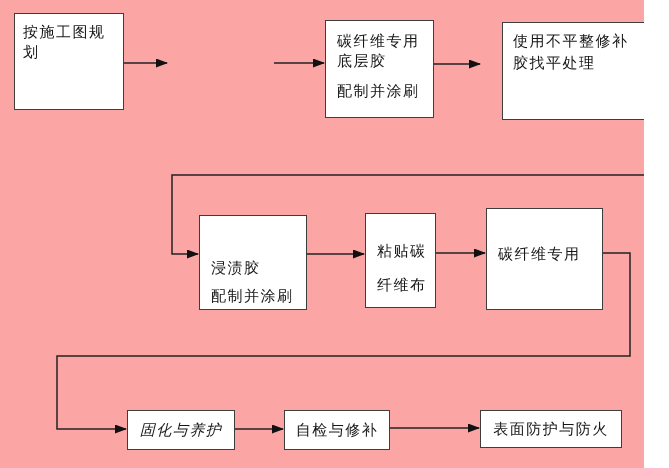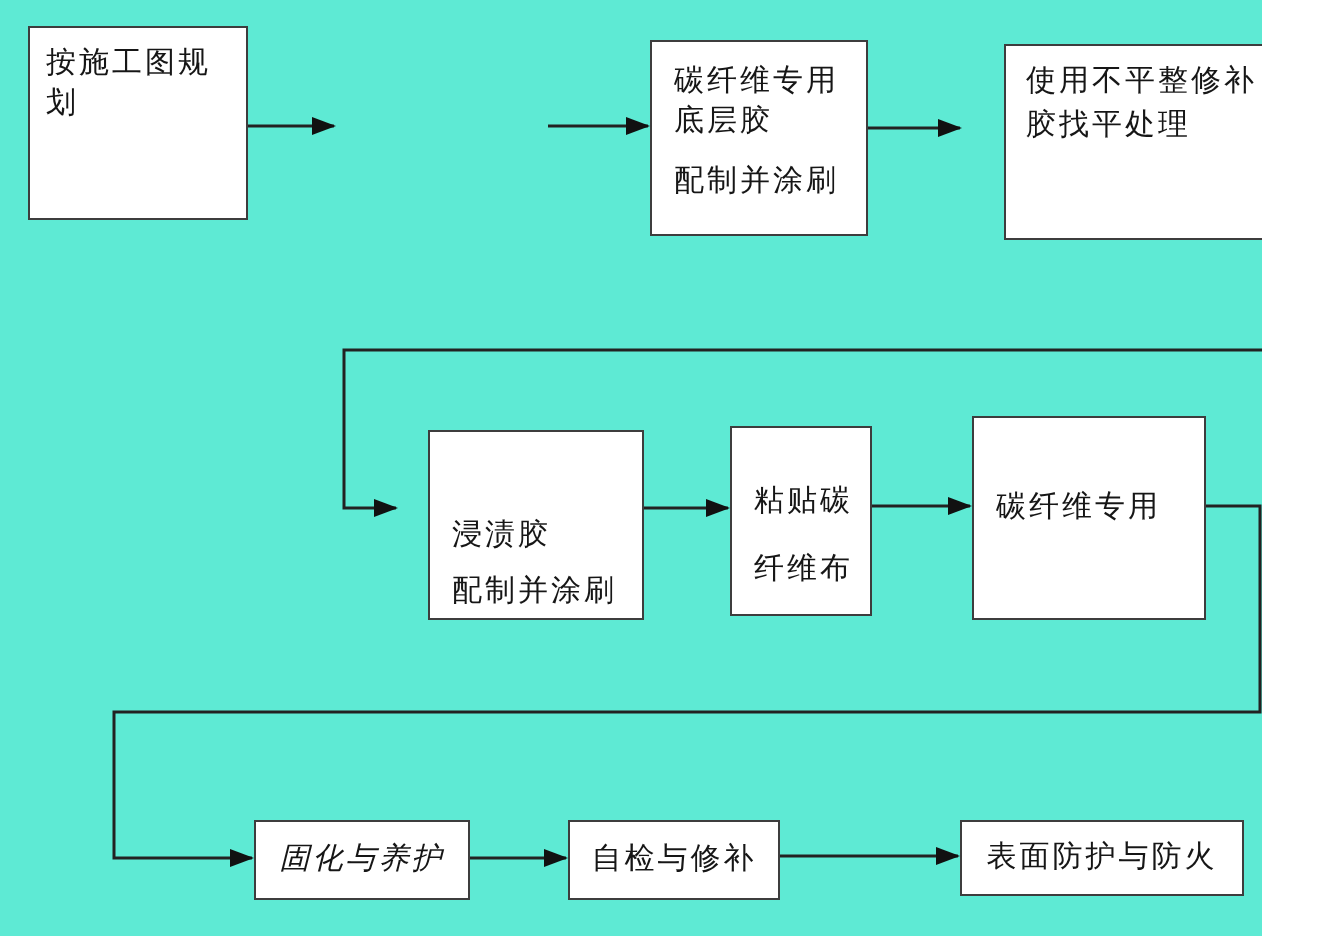--- a/index.html
+++ b/index.html
@@ -1,21 +1,22 @@
 <!DOCTYPE html>
 <html><head>
 <meta charset="utf-8">
 <style>
   html,body{margin:0;padding:0;background:#ffffff;}
   #canvas{
     position:relative;
     width:631px;height:468px;
-    background:#5eead4;
+    background:#fca5a5;
     font-family:"Liberation Sans","DejaVu Sans",sans-serif;
     overflow:hidden;
+    padding-left:13px;
   }
   #wires{position:absolute;left:0;top:0;width:669px;height:468px;}
   .box{
     position:absolute;
     box-sizing:border-box;
     border:1.5px solid #3d3d3d;
     background:#ffffff;
     color:#161616;
     font-size:15px;
     letter-spacing:1.5px;
@@ -26,21 +27,21 @@
   
   .b1{left:14px;top:13px;width:110px;height:97px;padding:8px 4px 0 8px;}
   .b1 .line + .line{margin-top:3px;}
   .b2{left:168px;top:21px;width:106px;height:97px;padding:7px 4px 0 9px;}
   .b2 .line + .line{margin-top:9px;}
   .b3{left:325px;top:20px;width:109px;height:98px;padding:10px 4px 0 11px;}
   .b3 .line:nth-child(3){margin-top:10px;}
   .b4{left:502px;top:22px;width:143px;height:98px;padding:8px 4px 0 10px;}
   .b4 .line + .line{margin-top:2px;}
   
-  .b5{left:199px;top:215px;width:108px;height:95px;padding:42px 4px 0 11px;margin-left:15px;}
+  .b5{left:199px;top:215px;width:108px;height:95px;padding:42px 4px 0 11px;}
   .b5 .line + .line{margin-top:8px;}
   .b6{left:365px;top:213px;width:71px;height:95px;padding:27px 4px 0 11px;}
   .b6 .line + .line{margin-top:14px;}
   .b7{left:486px;top:208px;width:117px;height:102px;padding:35px 4px 0 11px;}
   .b7 .line + .line{margin-top:9px;}
   
   .b8{left:127px;top:410px;width:108px;height:40px;font-style:italic;}
   .b9{left:284px;top:410px;width:106px;height:40px;}
   .b10{left:480px;top:410px;width:142px;height:38px;}
   .b8,.b9,.b10{display:flex;align-items:center;justify-content:center;padding:0;}

